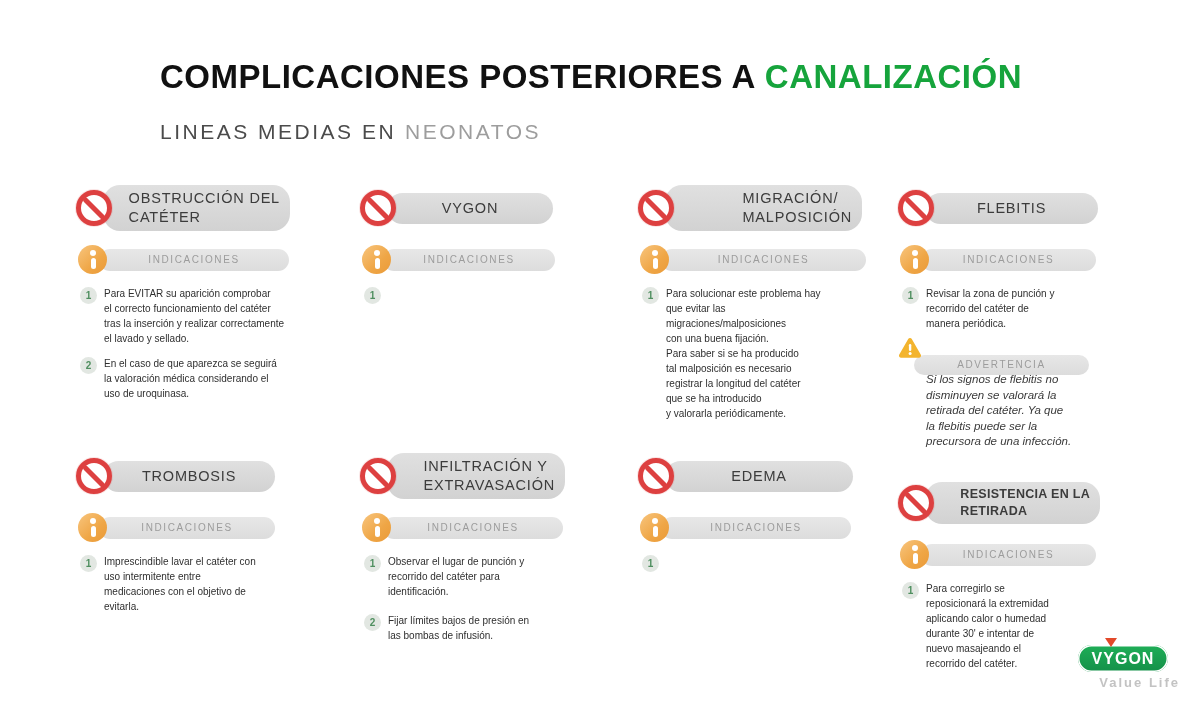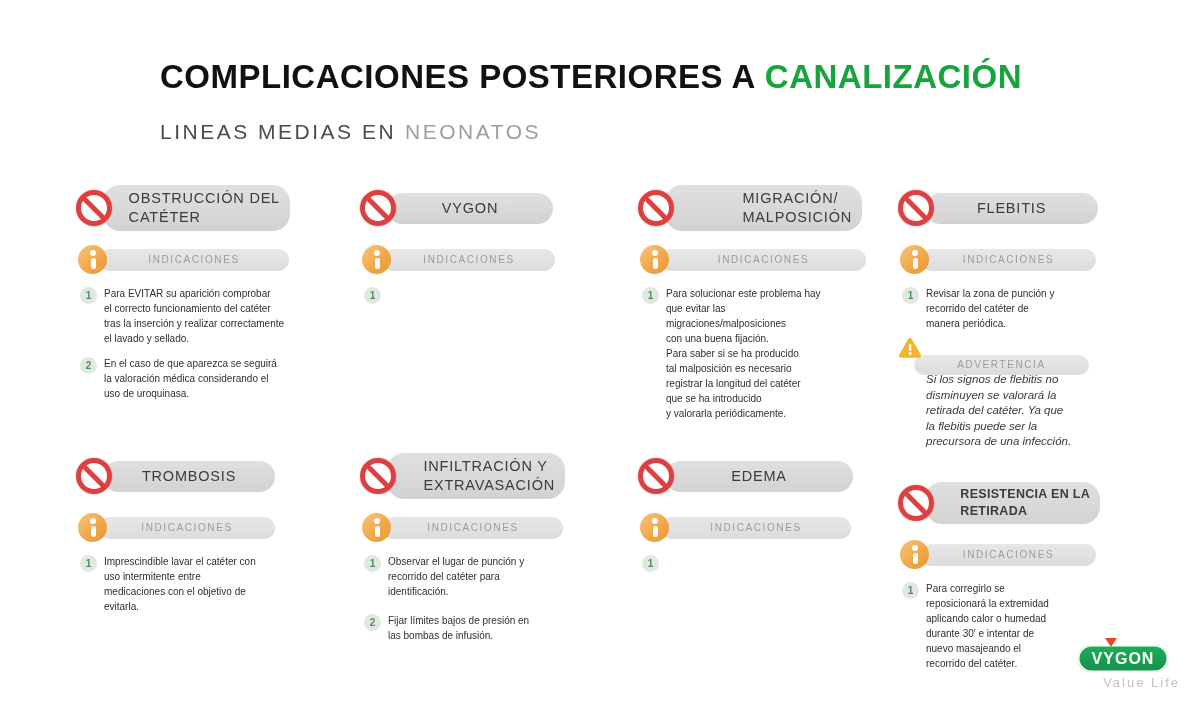--- a/index.html
+++ b/index.html
@@ -97,21 +97,21 @@
     display:flex;align-items:center;justify-content:center;
     box-shadow:0 0 0 1.5px #ffffff inset;
   }
   .logo-tri{
     position:absolute;top:-7px;left:27px;width:0;height:0;
     border-left:6px solid transparent;border-right:6px solid transparent;
     border-top:9px solid #e2492a;
   }
   .logo-text{color:#ffffff;font-weight:700;font-size:16px;letter-spacing:1px;}
   .logo-tagline{
-    margin-top:3px;text-align:right;color:#c3c3c3;font-size:13px;letter-spacing:2px;width:102px;
+    margin-top:3px;text-align:right;color:#c3c3c3;font-size:13px;letter-spacing:2px;width:102px;font-weight:bold;
   }
 </style>
 </head>
 <body>
 
 <div class="page">
 
   <header class="title-block">
     <div class="title-line1">
       <span class="t-black">COMPLICACIONES POSTERIORES A</span><span class="t-green">CANALIZACIÓN</span>

